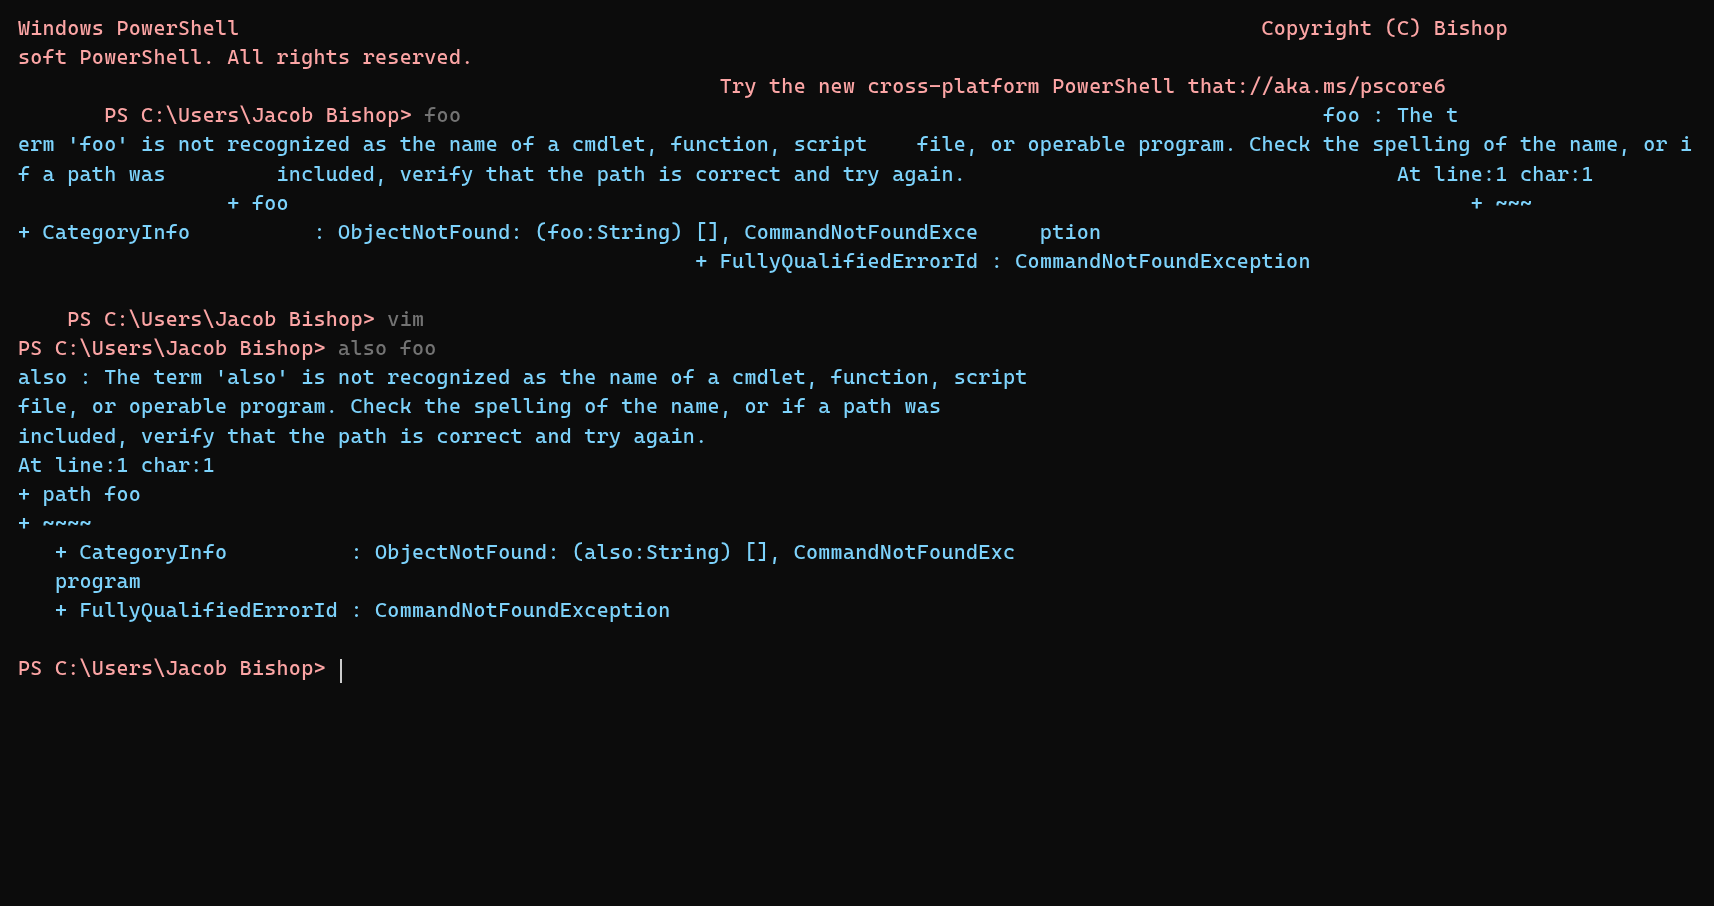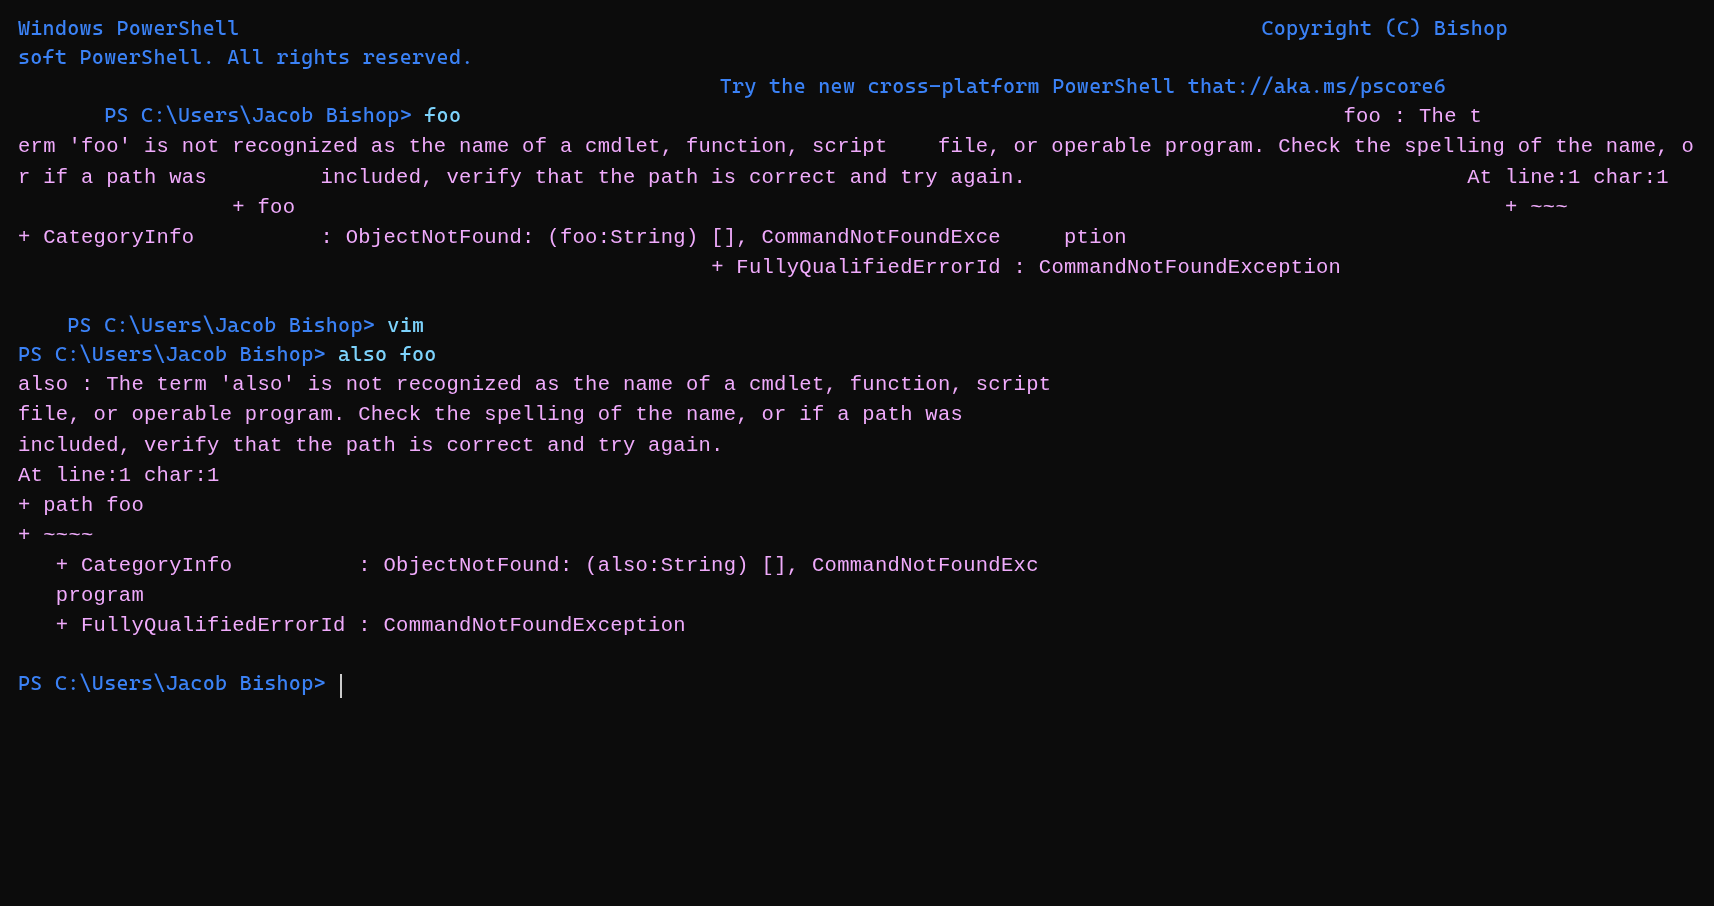--- a/index.html
+++ b/index.html
@@ -12,23 +12,23 @@
       padding: 14px 18px;
       width: 1714px;
       height: 906px;
       overflow: hidden;
       letter-spacing: 0.3px;
     }
     .term {
       white-space: pre-wrap;
       word-break: break-all;
     }
-    .white { color: #3b82f6; }
-    .yellow { color: #7dd3fc; text-align: right; }
-    .red { color: #f0abfc; font-family: Liberation Mono, monospace; }
+    .white { color: #fca5a5; }
+    .yellow { color: #737373; text-align: right; }
+    .red { color: #7dd3fc; }
     .cursor {
       display: inline-block;
       width: 2px;
       height: 24px;
       background: #cccccc;
       vertical-align: text-bottom;
       margin-left: 2px;
       position: relative;
       top: 3px;
     }

